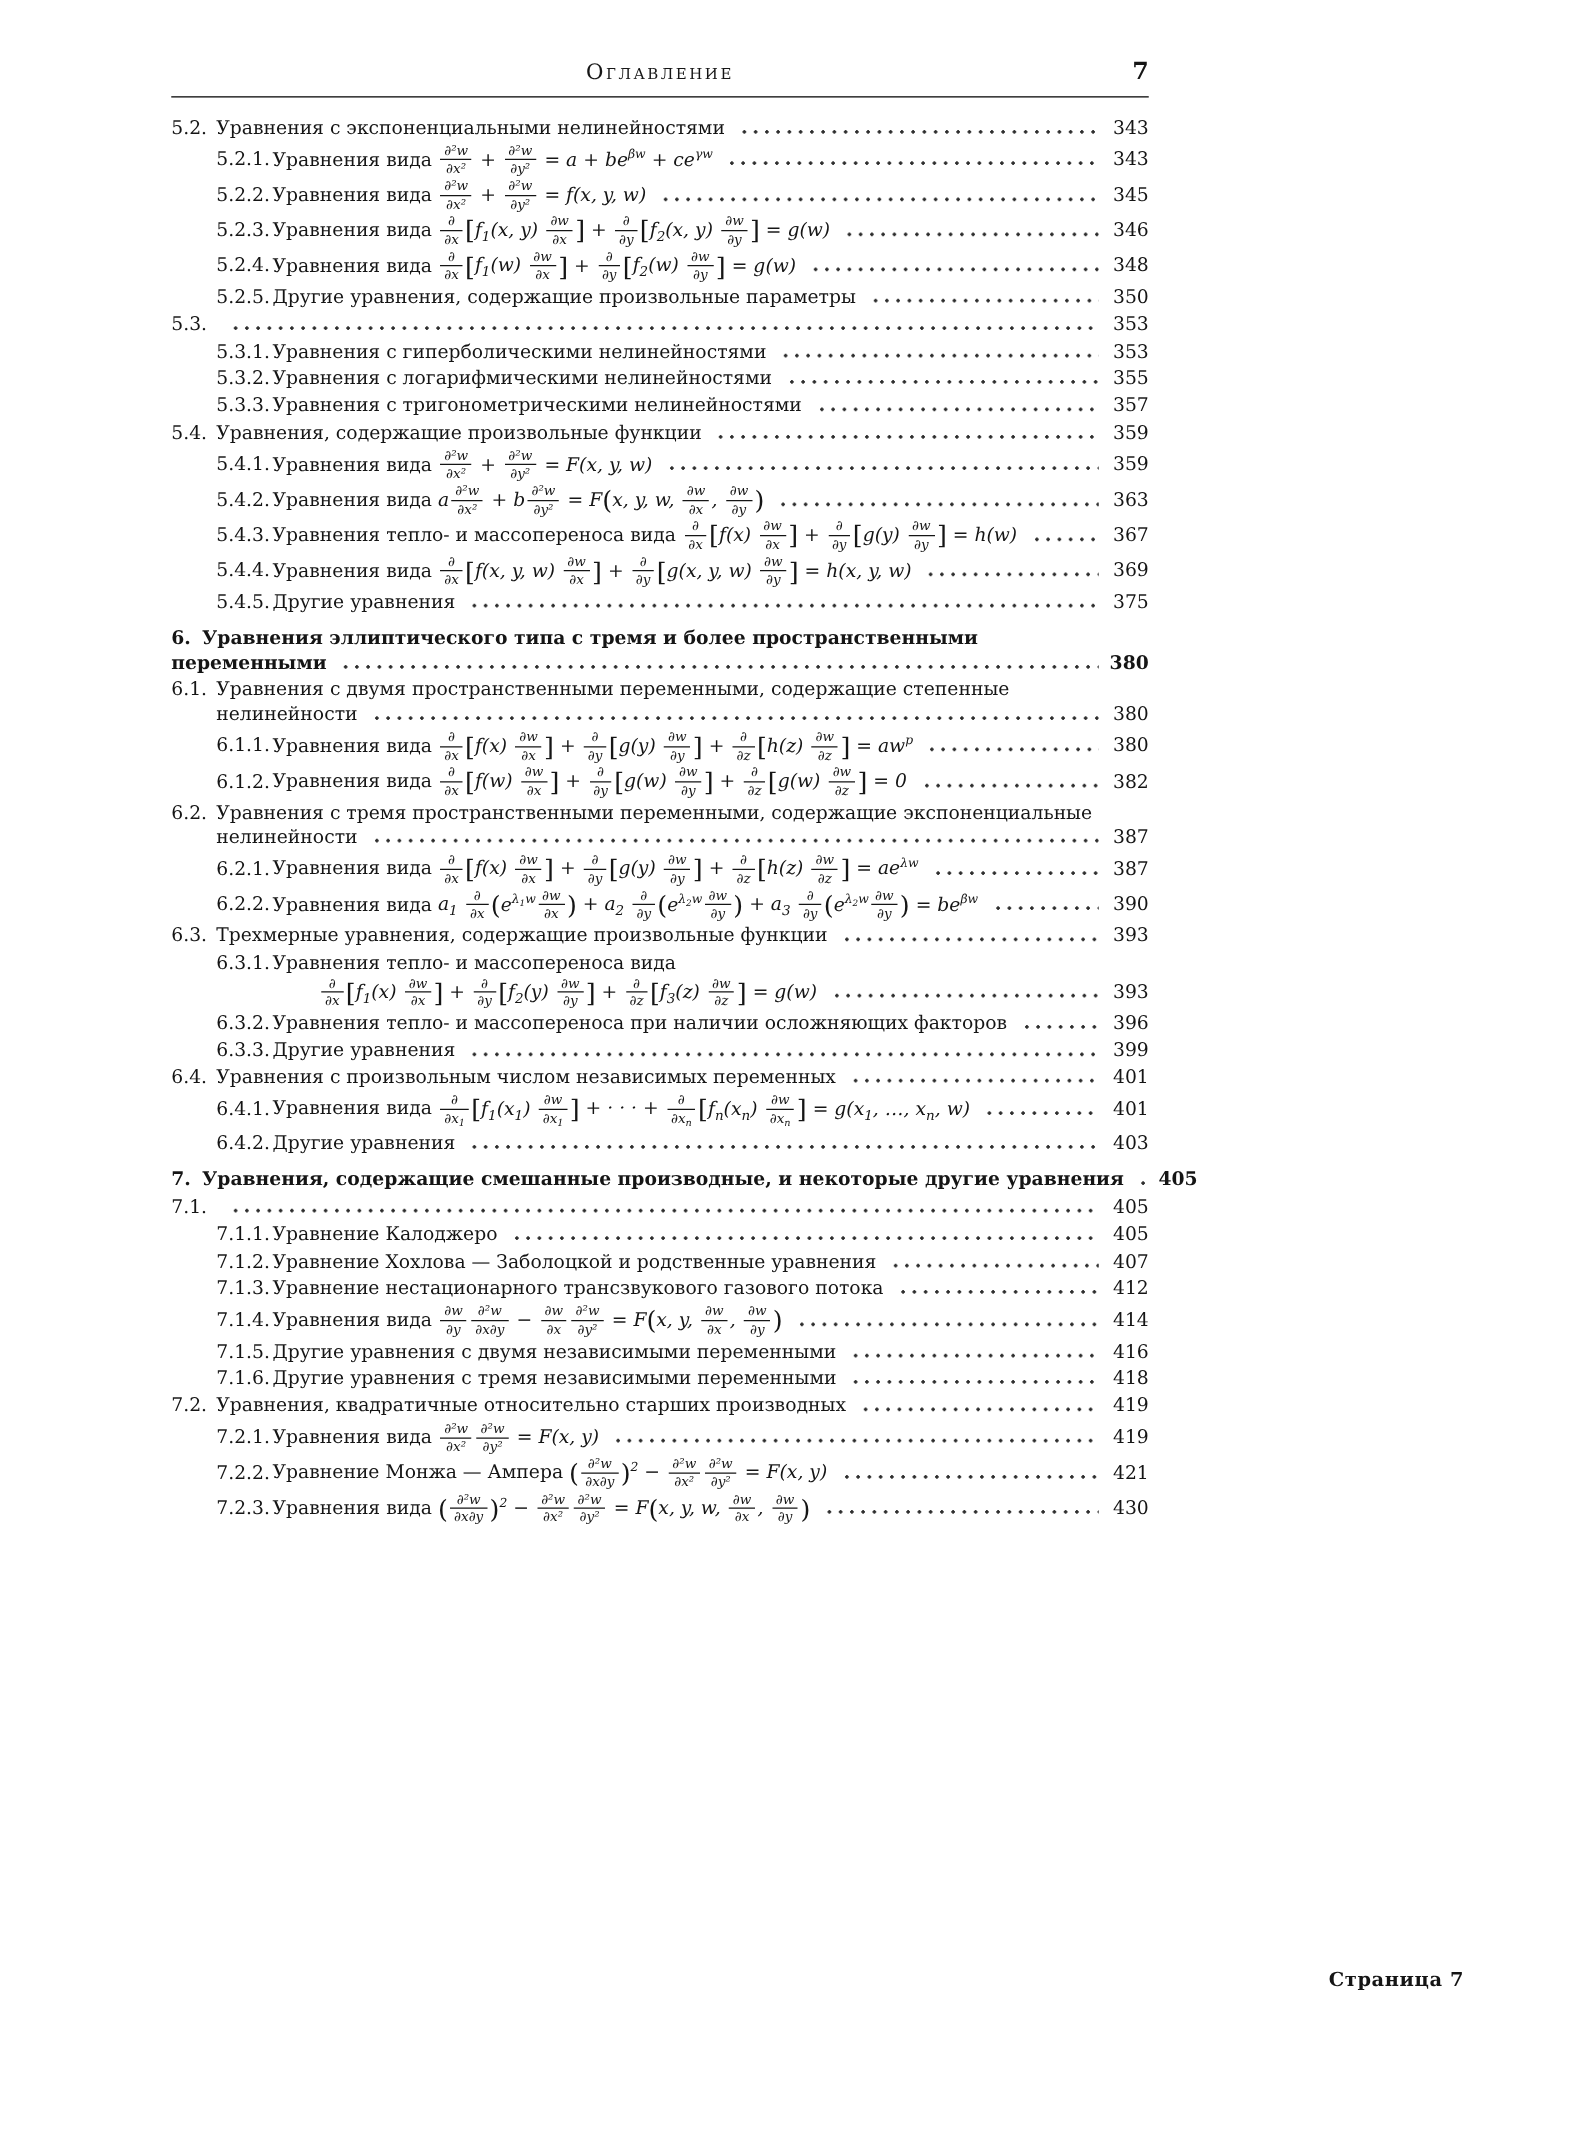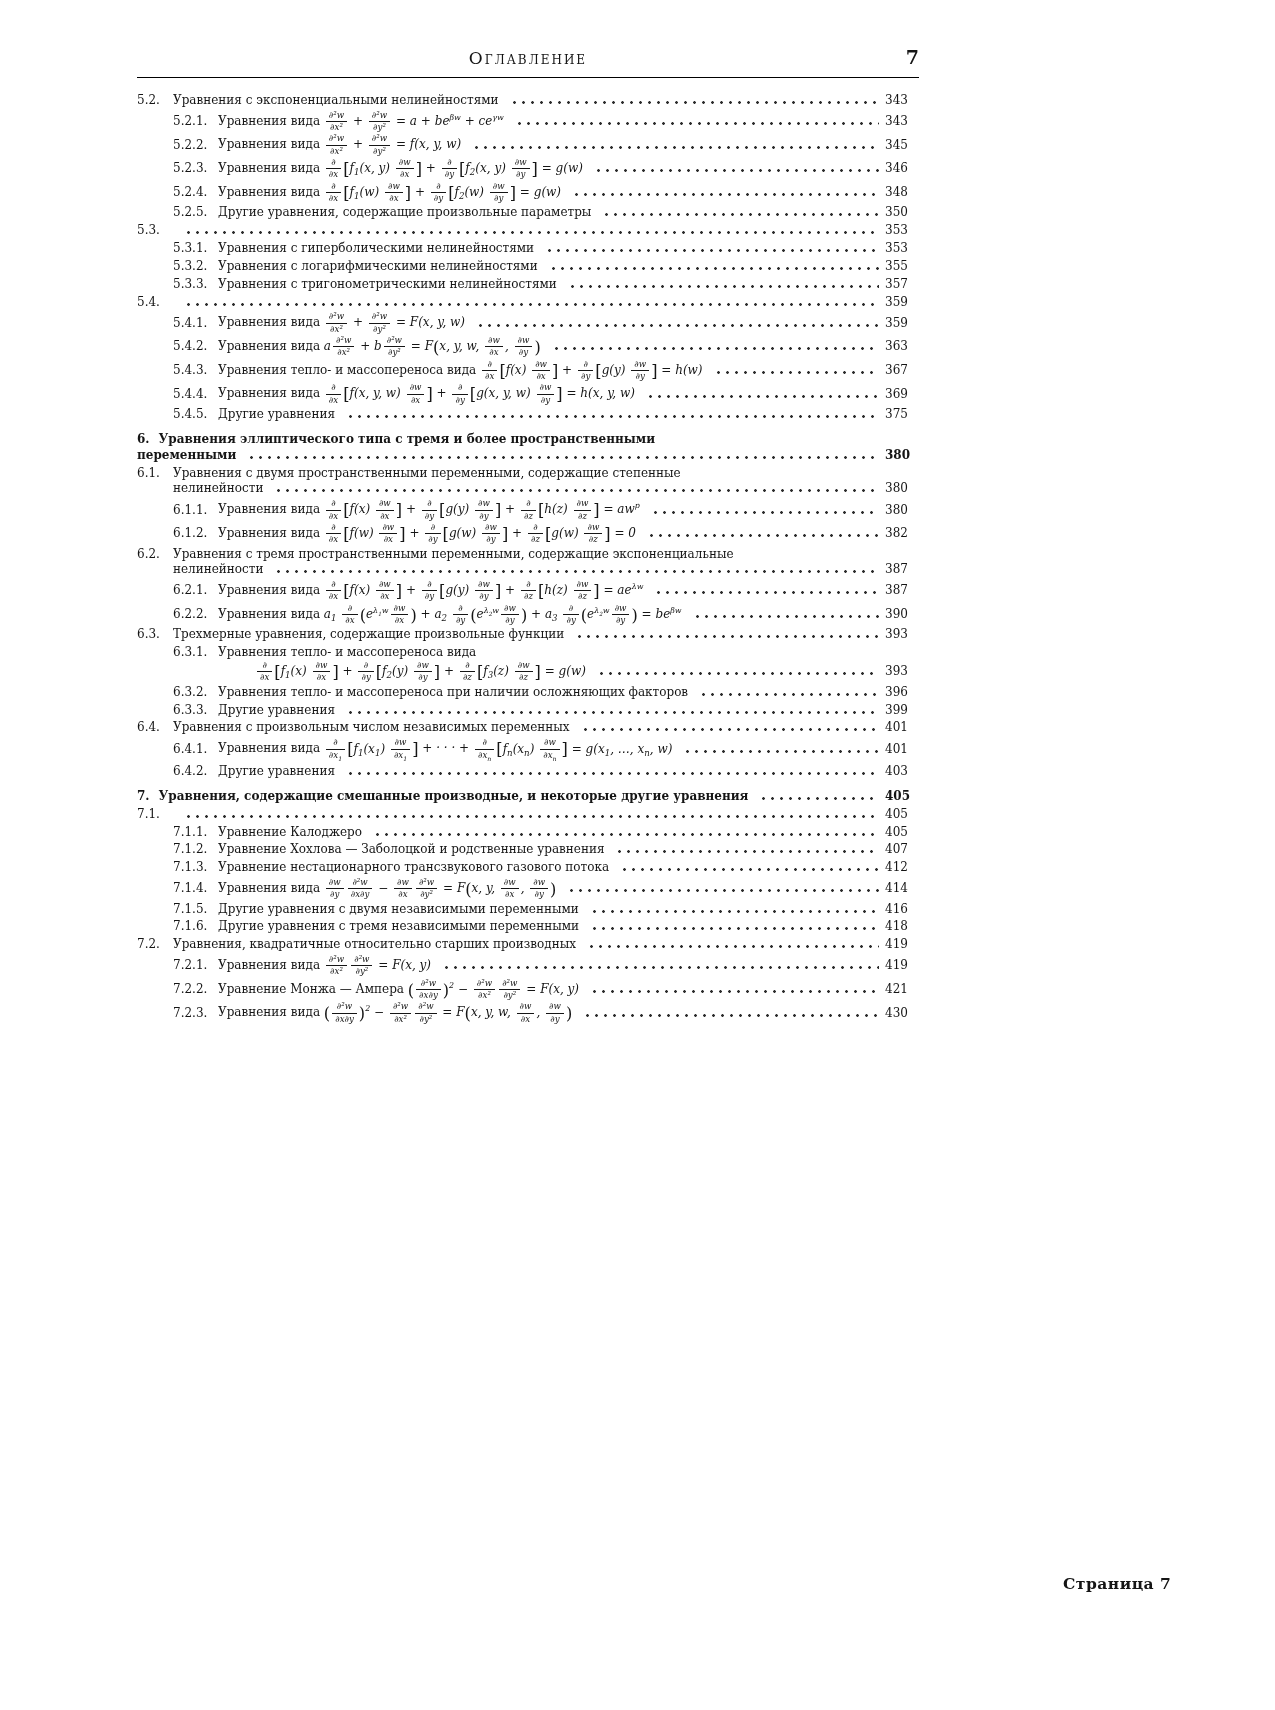--- a/index.html
+++ b/index.html
@@ -9,21 +9,21 @@
     background:#ffffff;
     font-family:"DejaVu Serif", serif;
     color:#151515;
     overflow:hidden;
   }
   .col{position:absolute;left:137px;top:46px;width:782px;}
   .hdr{display:flex;align-items:baseline;border-bottom:1.6px solid #000;padding-bottom:9px;}
   .hdr-spacer{width:40px;}
   .hdr-title{flex:1;text-align:center;font-variant:small-caps;letter-spacing:2px;font-size:17px;}
   .hdr-page{font-weight:bold;font-size:19px;min-width:40px;text-align:right;}
-  .toc{margin-top:15px;font-size:12px;line-height:1.32;}
+  .toc{margin-top:15px;font-size:15px;line-height:1.32;}
   .entry{margin-top:2px;}
   .line{display:flex;align-items:baseline;}
   .num{white-space:nowrap;}
   .lvl1 > .line > .num{min-width:36px;}
   .lvl2 > .line > .num{margin-left:36px;min-width:45px;}
   .lvl0{font-weight:bold;margin-top:9px;margin-bottom:2px;}
   .lvl0 > .line > .num{margin-right:9px;}
   .lvl0 .line.cont{padding-left:0;}
   .lvl1 .line.cont{padding-left:36px;}
   .lvl2 .line.cont{padding-left:118px;}
@@ -32,21 +32,21 @@
   .mi{font-style:italic;}
   sup.sp{font-size:0.66em;font-style:italic;}
   sub{font-size:0.72em;}
   .big{font-style:normal;font-size:1.35em;vertical-align:-0.15em;line-height:0;}
   .frac{display:inline-block;vertical-align:-0.58em;text-align:center;font-size:0.72em;line-height:1.08;font-style:italic;margin:0 2px;}
   .frac .ft{display:block;border-bottom:1px solid #151515;padding:0 3px 1px;}
   .frac .fb{display:block;padding:1px 3px 0;}
   .leader{flex:1 1 auto;min-width:10px;height:3px;margin:0 6px 0 9px;
     background-image:radial-gradient(circle,#2c2c2c 1.15px,rgba(0,0,0,0) 1.55px);
     background-size:9px 3px;background-position:2px 50%;background-repeat:repeat-x;}
-  .page-num{min-width:34px;white-space:nowrap;}
+  .page-num{min-width:34px;text-align:right;white-space:nowrap;}
   .footer{position:absolute;left:1063px;top:1574px;font-size:15.5px;letter-spacing:0.5px;font-weight:bold;}
 </style>
 </head>
 <body>
 
 <div class="sheet">
   <div class="col">
     <div class="hdr">
       <span class="hdr-spacer"></span>
       <span class="hdr-title">Оглавление</span>
@@ -128,20 +128,21 @@
           <div class="line">
             <span class="num">5.3.3.</span>
             <span class="content"><span class="tx">Уравнения с тригонометрическими нелинейностями</span></span>
             <span class="leader"></span>
             <span class="page-num">357</span>
           </div>
         </div>
         <div class="entry lvl1">
           <div class="line">
             <span class="num">5.4.</span>
+            <span class="content"><span class="tx">Уравнения, содержащие произвольные функции</span></span>
             <span class="leader"></span>
             <span class="page-num">359</span>
           </div>
         </div>
         <div class="entry lvl2">
           <div class="line">
             <span class="num">5.4.1.</span>
             <span class="content"><span class="tx">Уравнения вида </span><span class="frac"><span class="ft">∂²w</span><span class="fb">∂x²</span></span><span class="mi"> + </span><span class="frac"><span class="ft">∂²w</span><span class="fb">∂y²</span></span><span class="mi"> = F(x, y, w)</span></span>
             <span class="leader"></span>
             <span class="page-num">359</span>

